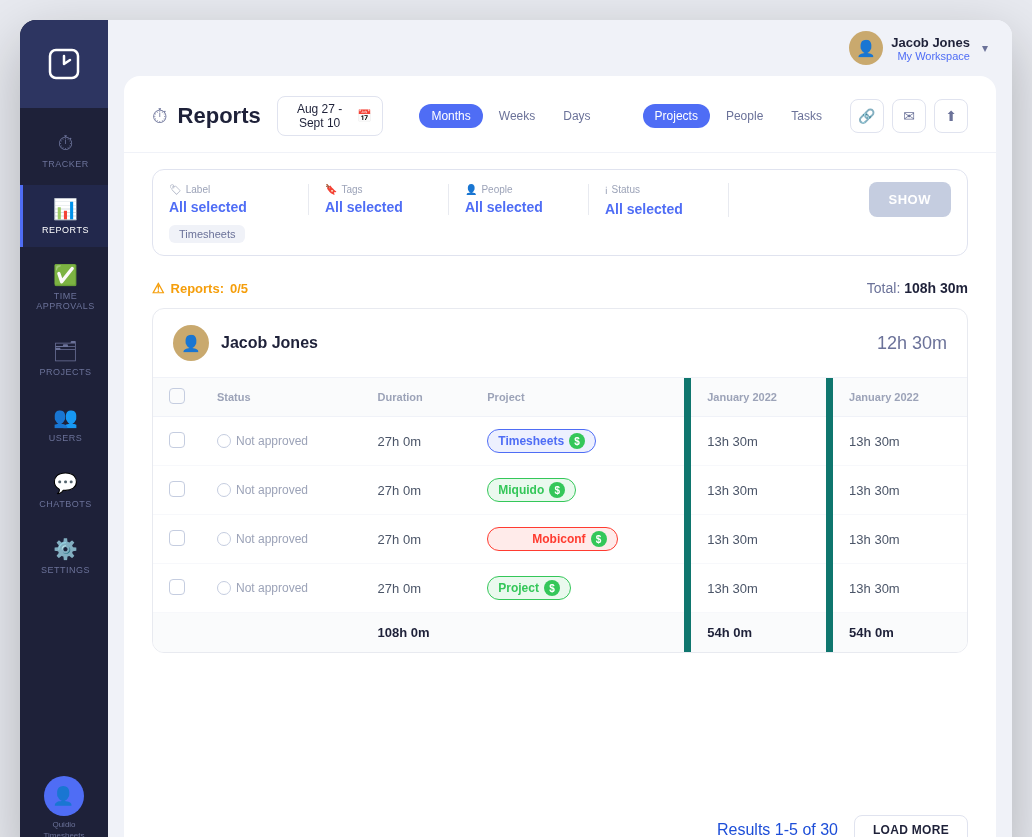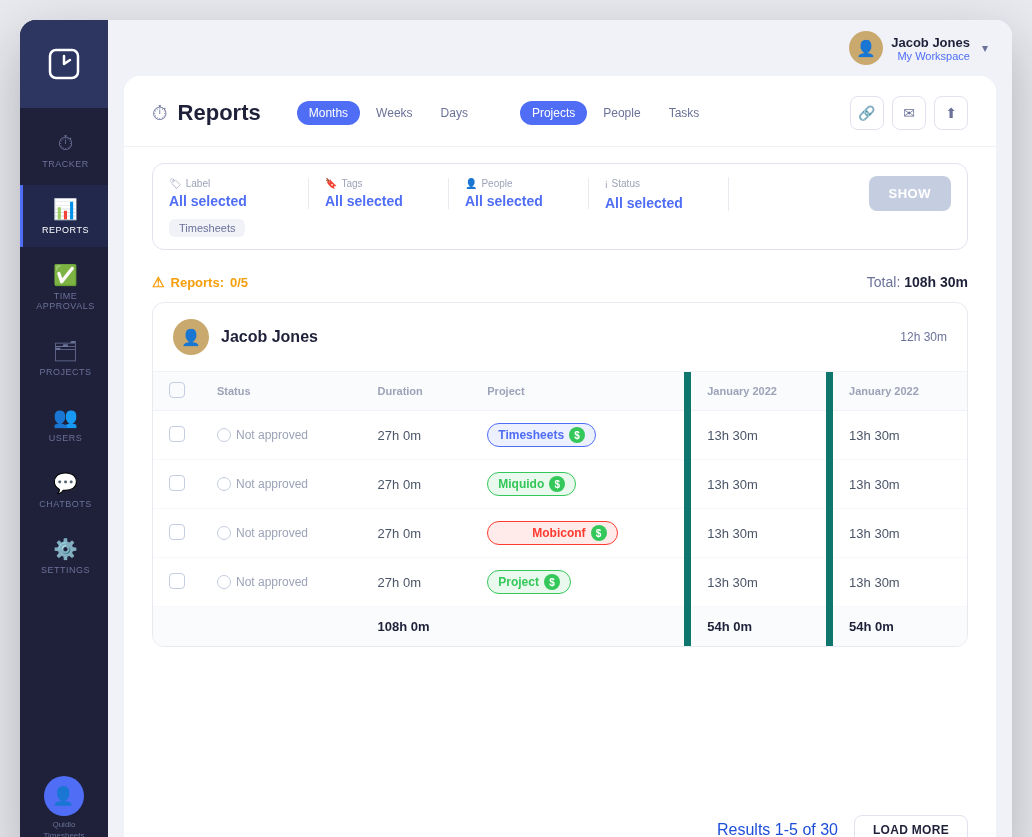--- a/index.html
+++ b/index.html
@@ -345,21 +345,21 @@
       justify-content: center;
       color: white;
       font-size: 16px;
     }
     .user-name {
       font-size: 16px;
       font-weight: 700;
       color: #1e2139;
     }
     .user-total-time {
-      font-size: 12px;
+      font-size: 18px;
       color: #6b7299;
     }
     
     .report-table {
       width: 100%;
       border-collapse: collapse;
     }
     .report-table th {
       padding: 10px 16px;
       text-align: left;
@@ -539,20 +539,24 @@
     </div>
 
     <div class="page-area">
 
       <div class="page-header">
         <div class="page-title-group">
           <span class="page-title-icon">⏱</span>
           <span class="page-title">Reports</span>
         </div>
 
+        <button class="date-range-btn">
+          <span>Aug 27 - Sept 10</span>
+          <span class="cal-icon">📅</span>
+        </button>
 
         <div class="view-tabs">
           <button class="view-tab active">Months</button>
           <button class="view-tab">Weeks</button>
           <button class="view-tab">Days</button>
         </div>
 
         <div class="view-tabs" style="margin-left:8px;">
           <button class="view-tab active">Projects</button>
           <button class="view-tab">People</button>

